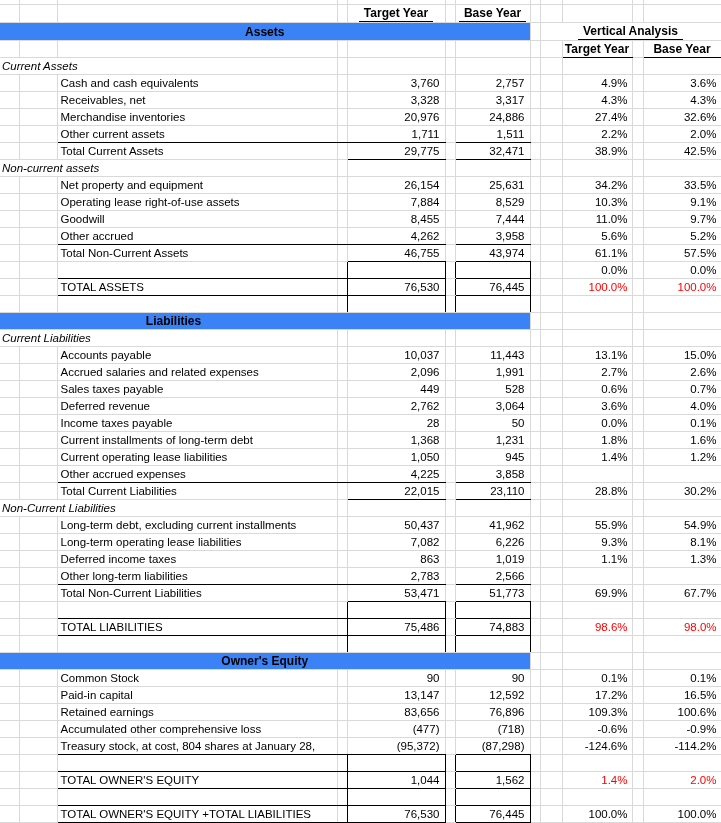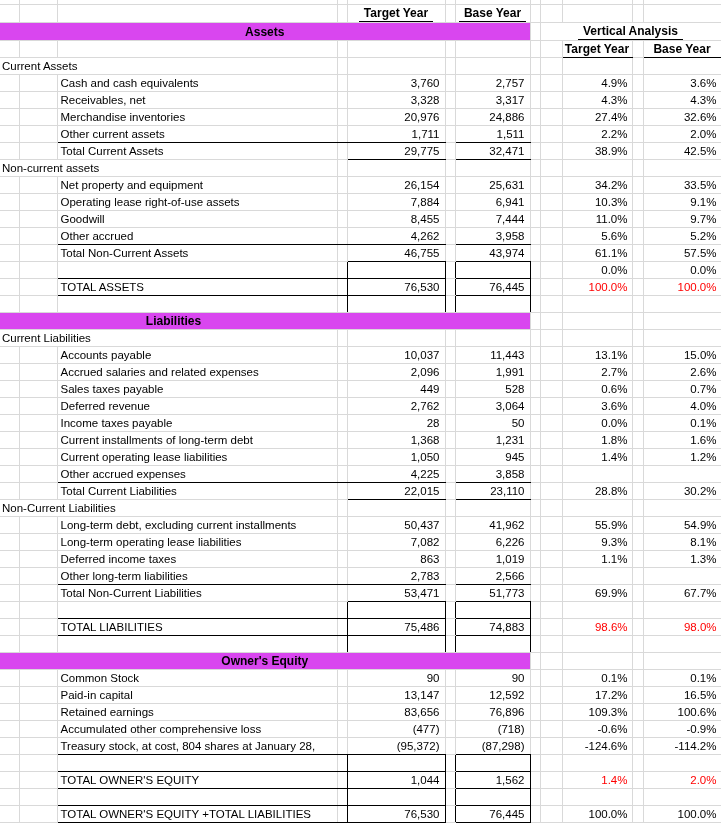--- a/index.html
+++ b/index.html
@@ -4,26 +4,26 @@
 <style>
   html,body{margin:0;padding:0;background:#ffffff;}
   body{width:721px;height:823px;overflow:hidden;}
   table{border-collapse:collapse;table-layout:fixed;width:721px;
         font-family:"Liberation Sans",sans-serif;font-size:11.5px;color:#000;padding-left:28px;}
   td{height:16px;line-height:16px;padding:0;overflow:hidden;white-space:nowrap;
      border-right:1px solid #d9d9d9;border-bottom:1px solid #d9d9d9;}
   tr.sliver td{height:4px;line-height:4px;}
   tr.sliver2 td{height:1px;line-height:1px;border-bottom:none;}
   .lbl{padding-left:3px;}
-  .sec{padding-left:2px;}
+  .sec{padding-left:2px;font-style:italic;}
   .num{text-align:right;padding-right:5px;}
   .pct{text-align:right;padding-right:4px;}
   .red{color:#ff0000;}
   .center{text-align:center;}
-  .green{background:#d946ef;font-weight:bold;font-size:12px;text-align:center;}
+  .green{background:#3b82f6;font-weight:bold;font-size:12px;text-align:center;}
   .green-inner{width:347px;font-weight:bold;font-size:12px;}
   .u-span{display:inline-block;border-bottom:1px solid #000;padding:0 5px;
           font-weight:bold;font-size:12px;line-height:15px;}
   .vah{text-align:center;font-weight:bold;font-size:12px;border-bottom:1px solid #000;}
   .bbk{border-bottom:1px solid #000;}
   .rbk{border-right:1px solid #000;margin-left:29px;}
 </style>
 </head>
 <body>
 
@@ -198,21 +198,21 @@
         <td></td>
         <td class="pct">33.5%</td>
       </tr>
       <tr>
         <td></td>
         <td></td>
         <td class="lbl">Operating lease right-of-use assets</td>
         <td></td>
         <td class="num">7,884</td>
         <td></td>
-        <td class="num">6,941</td>
+        <td class="num">8,529</td>
         <td></td>
         <td></td>
         <td class="pct">10.3%</td>
         <td></td>
         <td class="pct">9.1%</td>
       </tr>
       <tr>
         <td></td>
         <td></td>
         <td class="lbl">Goodwill</td>

